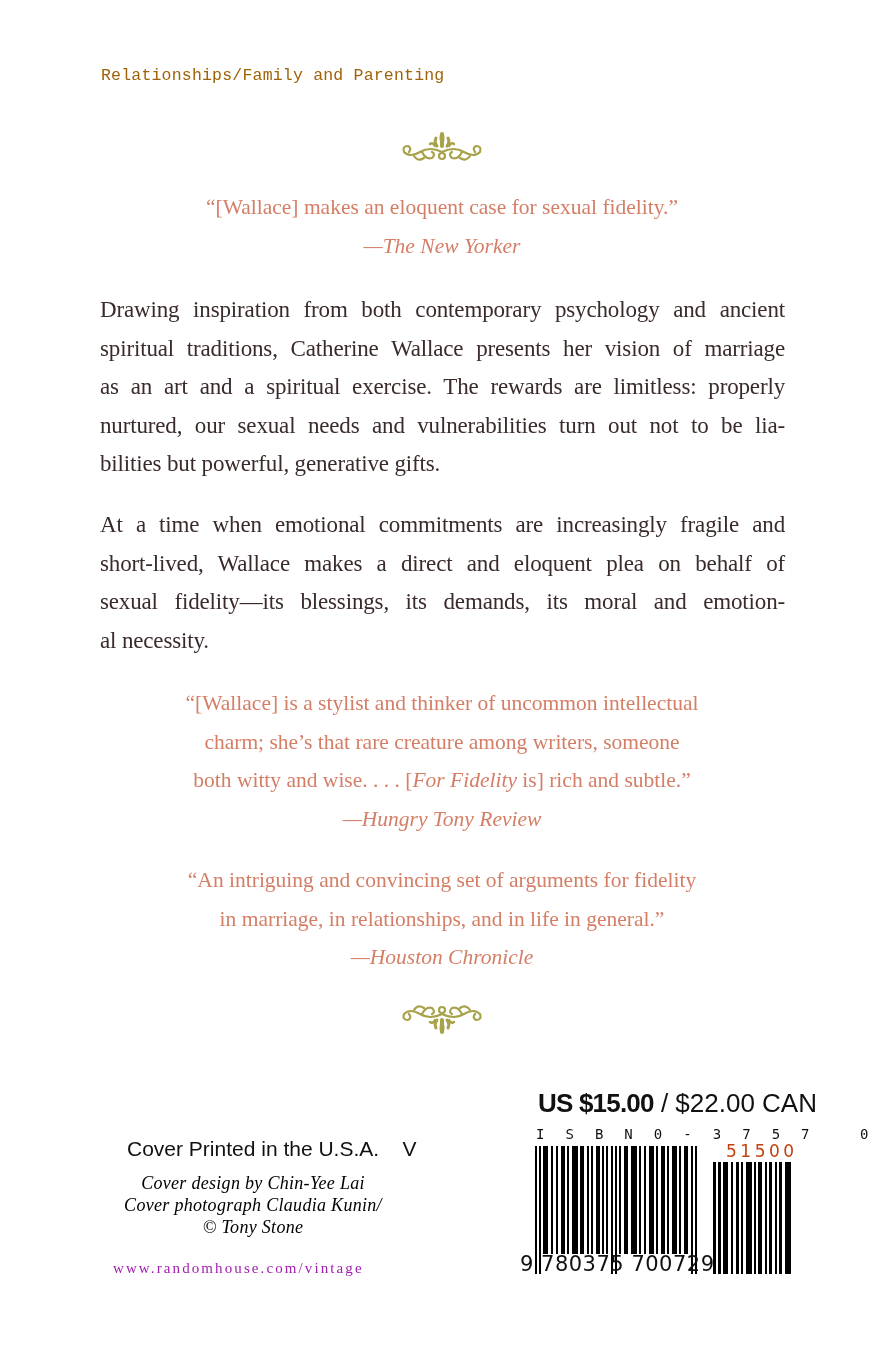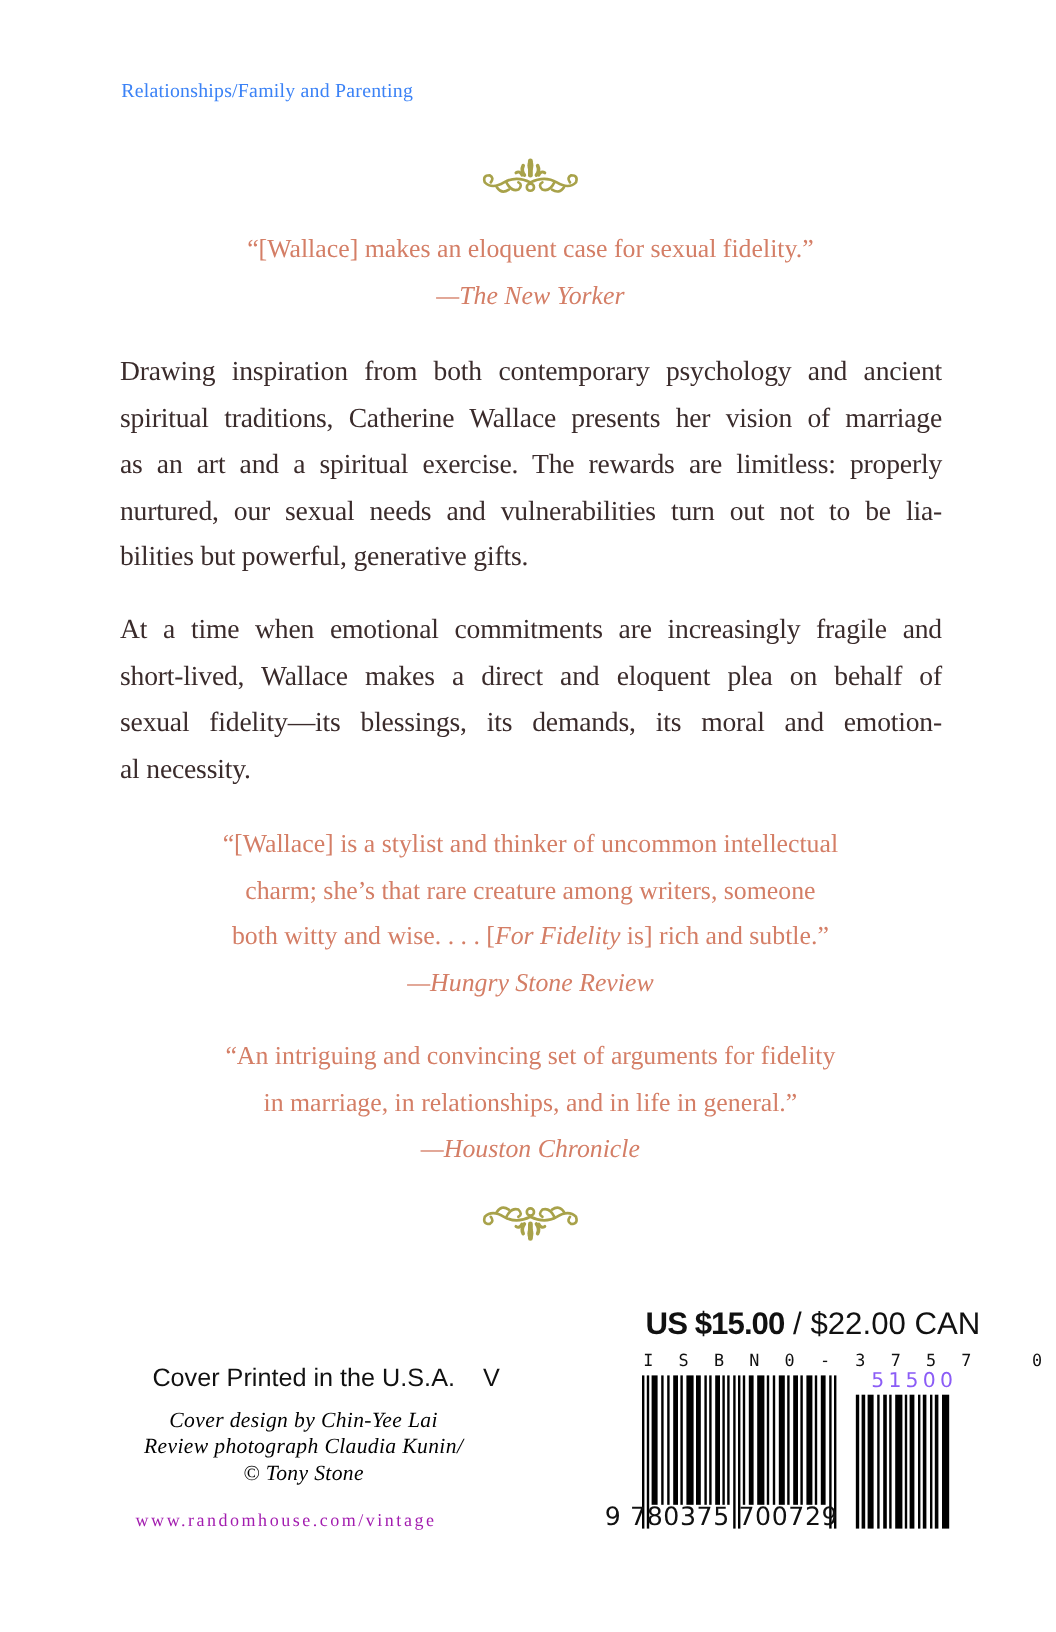--- a/index.html
+++ b/index.html
@@ -12,22 +12,23 @@
       height: 1360px;
       position: relative;
       overflow: hidden;
       font-family: "Liberation Serif", "DejaVu Serif", serif;
     }
     .category {
       position: absolute;
       left: 101px;
       top: 66px;
       font-size: 16.5px;
-      color: #3b82f6;
+      color: #a16207;
       letter-spacing: 0.2px;
+      font-family: Liberation Mono, monospace;
     }
     .ornament {
       position: absolute;
       left: 400px;
       width: 84px;
       height: 36px;
     }
     .ornament.top { top: 130px; }
     .ornament.bottom { top: 1000px; }
 
@@ -128,36 +129,36 @@
     }
     .barcode-main {
       position: absolute;
       left: 533px;
       top: 1146px;
       width: 166px;
       height: 128px;
     }
     .barcode-digits {
       position: absolute;
-      left: 504px;
+      left: 520px;
       top: 1252px;
       font-family: "DejaVu Sans", "Liberation Sans", sans-serif;
       font-size: 21px;
       color: #111;
       background: transparent;
       letter-spacing: 0.5px;
       white-space: pre;
     }
     .addon-digits {
       position: absolute;
       left: 726px;
       top: 1141px;
       font-family: "DejaVu Sans", "Liberation Sans", sans-serif;
       font-size: 17px;
-      color: #8b5cf6;
+      color: #c2410c;
       letter-spacing: 3.5px;
     }
     .barcode-addon {
       position: absolute;
       left: 713px;
       top: 1162px;
       width: 81px;
       height: 112px;
     }
   </style>
@@ -201,21 +202,21 @@
     <span class="line">At a time when emotional commitments are increasingly fragile and</span>
     <span class="line">short-lived, Wallace makes a direct and eloquent plea on behalf of</span>
     <span class="line">sexual fidelity—its blessings, its demands, its moral and emotion-</span>
     <span class="line last">al necessity.</span>
   </div>
 
   <div class="quote-block q2">
     <div>“[Wallace] is a stylist and thinker of uncommon intellectual</div>
     <div>charm; she’s that rare creature among writers, someone</div>
     <div><span>both witty and wise. . . . [</span><em>For Fidelity</em><span> is] rich and subtle.”</span></div>
-    <div class="source">—Hungry Stone Review</div>
+    <div class="source">—Hungry Tony Review</div>
   </div>
 
   <div class="quote-block q3">
     <div>“An intriguing and convincing set of arguments for fidelity</div>
     <div>in marriage, in relationships, and in life in general.”</div>
     <div class="source">—Houston Chronicle</div>
   </div>
 
   <svg class="ornament bottom" viewBox="0 0 84 36" fill="none" stroke="#a8a24a" stroke-width="2.2" stroke-linecap="round">
     <g transform="translate(0,36) scale(1,-1)">
@@ -232,21 +233,21 @@
       <path d="M14 26 Q18 32 24 28"></path>
       <path d="M70 26 Q66 32 60 28"></path>
       <circle cx="42" cy="26" r="3"></circle>
     </g>
   </svg>
 
   <div class="printed">Cover Printed in the U.S.A.    V</div>
 
   <div class="credits">
     <div>Cover design by Chin-Yee Lai</div>
-    <div>Review photograph Claudia Kunin/</div>
+    <div>Cover photograph Claudia Kunin/</div>
     <div>© Tony Stone</div>
   </div>
 
   <div class="website">www.randomhouse.com/vintage</div>
 
   <div class="price"><span class="us">US $15.00</span><span> / </span><span>$22.00 CAN</span></div>
 
   <div class="isbn-text">I S B N 0 - 3 7 5 7   0 0 7 2 2</div>
 
   <svg class="barcode-main" viewBox="0 0 166 128" preserveAspectRatio="none">

